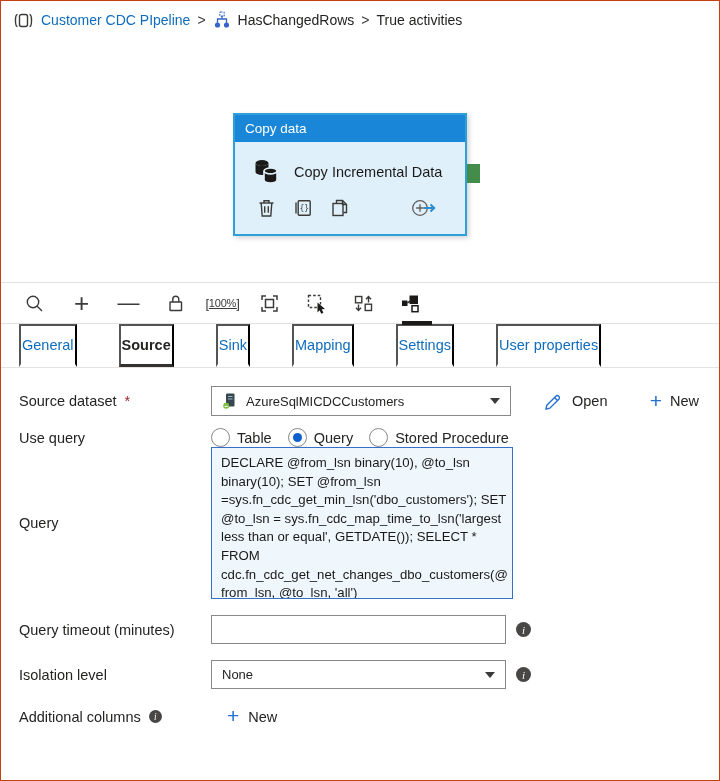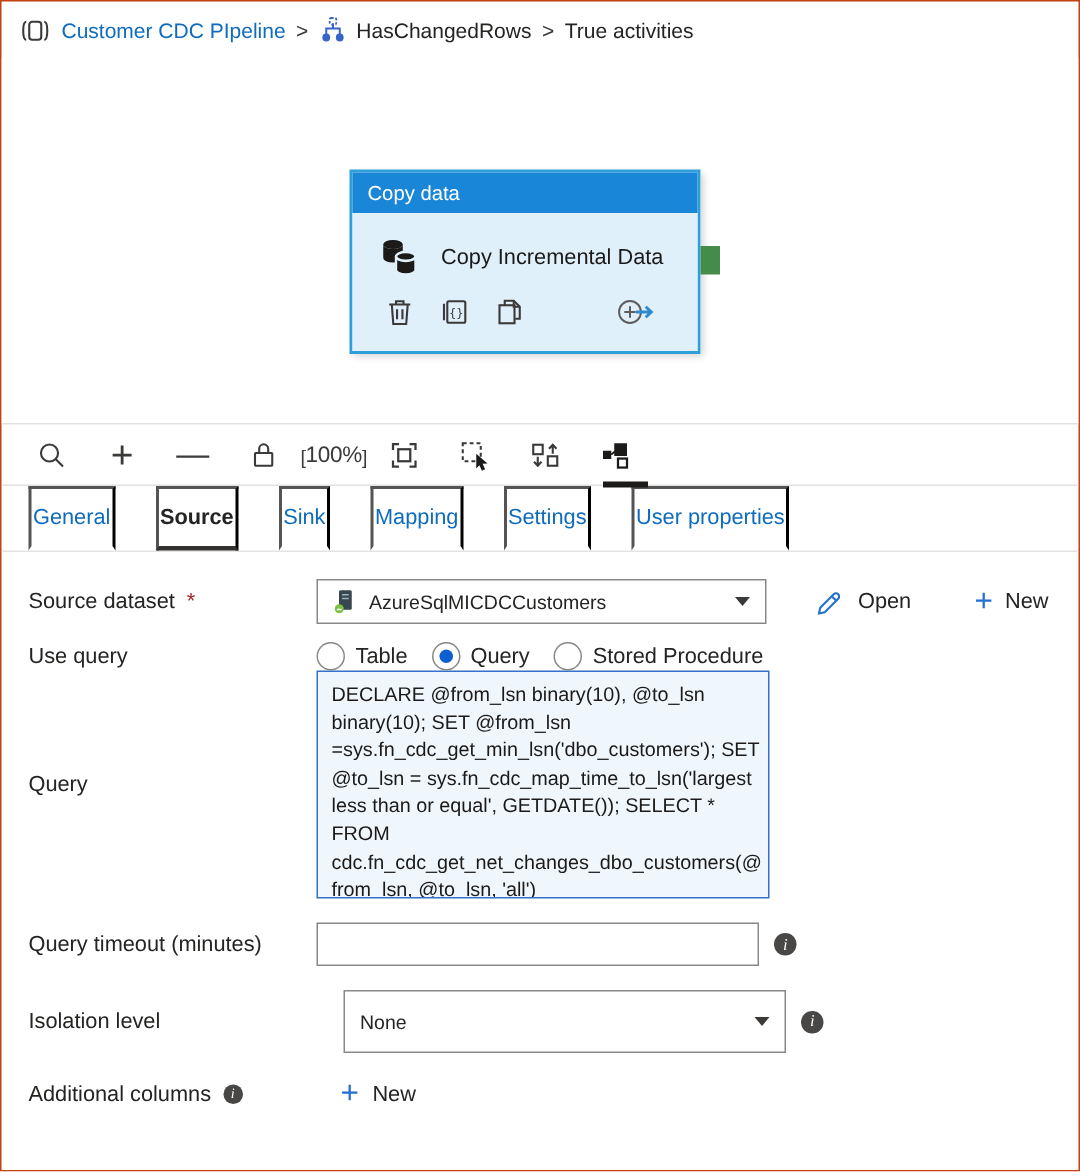--- a/index.html
+++ b/index.html
@@ -23,43 +23,43 @@
   .connector { position: absolute; right: -15px; top: 49px; width: 13px; height: 19px; background: #448c4a; cursor: crosshair; }
   .activity-actions { display: flex; align-items: center; gap: 17px; margin-top: 4px; padding: 0 10px 0 12px; }
   .action-btn { background: none; border: none; cursor: pointer; padding: 0; display: flex; }
   .add-output { margin-left: auto; margin-right: 8px; }
 
   
   .toolbar { height: 42px; flex: 0 0 auto; border-top: 1px solid #e3e1df; border-bottom: 1px solid #e3e1df; display: flex; align-items: center; padding-left: 10px; }
   .tool-btn { width: 47px; height: 41px; display: flex; align-items: center; justify-content: center; position: relative; background: none; border: none; cursor: pointer; color: #3b3a39; }
   .tool-plus { font-size: 26px; font-weight: 200; color: #3b3a39; line-height: 1; }
   .tool-minus { font-size: 22px; font-weight: 200; color: #3b3a39; line-height: 1; }
-  .zoom-reset { font-size: 15px; color: #3b3a39; letter-spacing: -0.2px; white-space: nowrap; }
+  .zoom-reset { font-size: 11px; color: #3b3a39; letter-spacing: -0.2px; white-space: nowrap; text-decoration: underline; }
   .zoom-reset::before { content: "["; font-size: 13px; vertical-align: -1px; }
   .zoom-reset::after { content: "]"; font-size: 13px; vertical-align: -1px; }
   .active-bar { position: absolute; bottom: -1px; left: 15px; width: 30px; height: 4px; background: #1b1a19; }
 
   
-  .tabs { height: 44px; flex: 0 0 auto; display: flex; align-items: stretch; gap: 27px; padding-left: 18px; border-bottom: 1px solid #e5e3e1; }
+  .tabs { height: 44px; flex: 0 0 auto; display: flex; align-items: stretch; gap: 42px; padding-left: 18px; border-bottom: 1px solid #e5e3e1; }
   .tab { display: flex; align-items: center; font-size: 14.5px; color: #0f6cbd; cursor: pointer; border-bottom: 3px solid transparent; background: none; padding: 0 1px; }
   .tab.active { color: #252423; font-weight: 700; border-bottom-color: #323130; }
 
   
   .form { flex: 1 1 auto; padding: 18px 18px 0 18px; overflow: hidden; }
   .frow { display: flex; align-items: center; }
   .flabel { flex: 0 0 192px; font-size: 14.5px; color: #252423; display: flex; align-items: center; gap: 6px; }
   .req { color: #a4262c; margin-left: 2px; }
   .row-dataset { margin-bottom: 12px; }
   .row-usequery { }
   .row-query { margin-bottom: 16px; align-items: center; }
   .row-timeout { margin-bottom: 16px; }
   .row-isolation { margin-bottom: 18px; }
 
   .dropdown { width: 300px; height: 30px; border: 1px solid #8a8886; background: #fff; display: flex; align-items: center; gap: 9px; padding: 0 10px; font-size: 13px; color: #252423; cursor: pointer; }
-  .dropdown.small { width: 295px; height: 42px; margin-left: 18px; }
+  .dropdown.small { width: 295px; height: 29px; }
   .caret { margin-left: auto; width: 0; height: 0; border-left: 5px solid transparent; border-right: 5px solid transparent; border-top: 6px solid #3b3a39; }
 
   .open-btn { display: flex; align-items: center; gap: 9px; margin-left: 33px; font-size: 14.5px; color: #252423; background: none; border: none; cursor: pointer; justify-content: space-between; }
   .new-btn { display: flex; align-items: center; gap: 8px; margin-left: auto; margin-right: 2px; font-size: 14.5px; color: #252423; background: none; border: none; cursor: pointer; }
   .plus-glyph { color: #2470d3; font-size: 21px; font-weight: 300; line-height: 1; margin-top: -2px; }
 
   .radio-group { display: flex; align-items: center; gap: 16px; }
   .radio { display: flex; align-items: center; gap: 7px; font-size: 14.5px; color: #252423; cursor: pointer; }
   .radio-circle { width: 19px; height: 19px; border: 1px solid #8a8886; border-radius: 50%; background: #fff; position: relative; flex: 0 0 19px; }
   .radio.checked .radio-circle::after { content: ""; position: absolute; inset: 4px; border-radius: 50%; background: #0c5fd0; }

